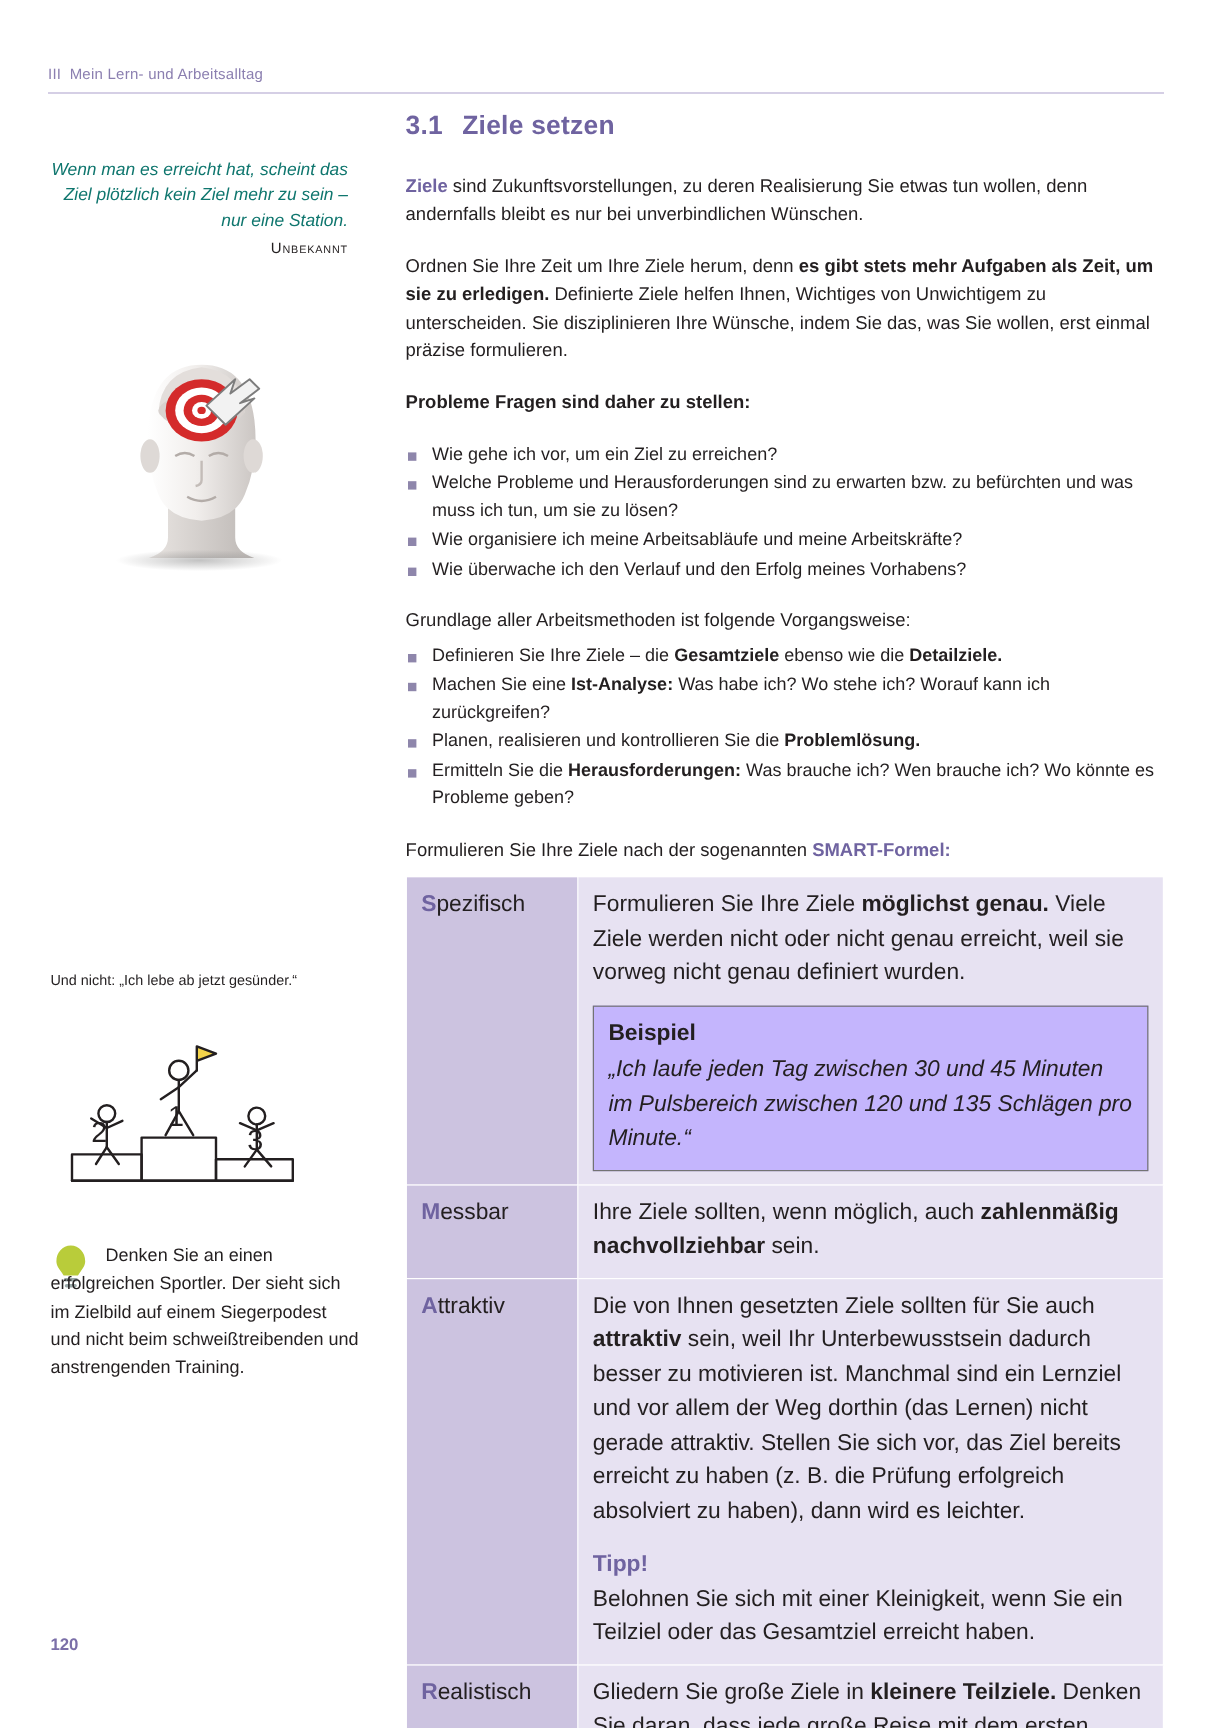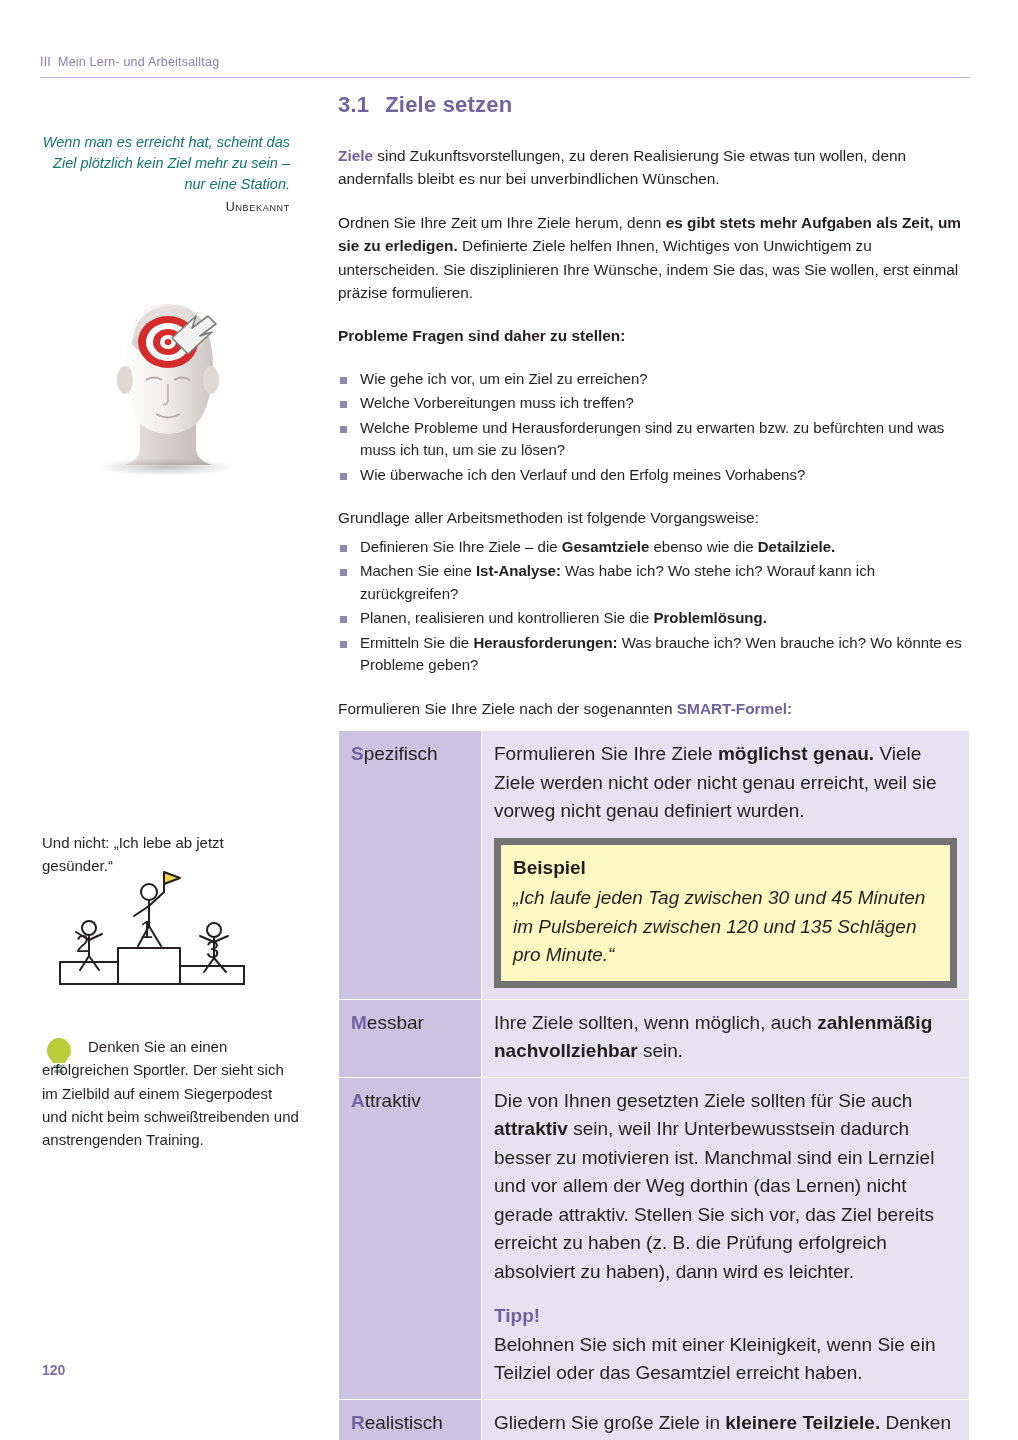--- a/index.html
+++ b/index.html
@@ -82,23 +82,22 @@
     height: 18px;
     border-radius: 50%;
     background: radial-gradient(ellipse at center, rgba(120,120,120,.45) 0%, rgba(255,255,255,0) 70%);
   }
 
   .margin-note2 {
     position: absolute;
     left: 42px;
     top: 808px;
     width: 252px;
-    font-size: 15px;
+    font-size: 12px;
     line-height: 1.5;
-    margin-top: 24px;
   }
   .podium-illu {
     position: absolute;
     left: 48px;
     top: 866px;
     width: 230px;
     height: 150px;
   }
   .bulb-note {
     position: absolute;
@@ -193,22 +192,22 @@
     background: #ccc3e0;
     color: #231f20;
     font-size: 15.2px;
   }
   td.k .cap { color: #6f63a0; font-weight: bold; }
   td.v {
     background: #e7e2f2;
   }
   .example-box {
     margin-top: 12px;
-    background: #fef9c3;
-    border: 7px solid #737373;
+    background: #c4b5fd;
+    border: 1px solid #737373;
     padding: 9px 12px 11px 12px;
   }
   .example-box .eh { font-weight: bold; margin-bottom: 2px; }
   .example-box .eq { font-style: italic; line-height: 1.5; }
   .tipp { color: #6f63a0; font-weight: bold; margin-top: 16px; }
 </style>
 </head>
 <body>
 
 <div class="page">
@@ -331,22 +330,22 @@
       <span class="accent">Ziele</span><span> sind Zukunftsvorstellungen, zu deren Realisierung Sie etwas tun wollen, denn andernfalls bleibt es nur bei unverbindlichen Wünschen.</span>
     </p>
 
     <p class="body">
       <span>Ordnen Sie Ihre Zeit um Ihre Ziele herum, denn </span><b>es gibt stets mehr Aufgaben als Zeit, um sie zu erledigen.</b><span> Definierte Ziele helfen Ihnen, Wichtiges von Unwichtigem zu unterscheiden. Sie disziplinieren Ihre Wünsche, indem Sie das, was Sie wollen, erst einmal präzise formulieren.</span>
     </p>
 
     <p class="body lead-q">Probleme Fragen sind daher zu stellen:</p>
     <ul class="sq">
       <li>Wie gehe ich vor, um ein Ziel zu erreichen?</li>
-      <li>Welche Vorbereitungen muss ich treffen?</li>
       <li>Welche Probleme und Herausforderungen sind zu erwarten bzw. zu befürchten und was muss ich tun, um sie zu lösen?</li>
+      <li>Wie organisiere ich meine Arbeitsabläufe und meine Arbeitskräfte?</li>
       <li>Wie überwache ich den Verlauf und den Erfolg meines Vorhabens?</li>
     </ul>
 
     <p class="body" style="margin-bottom:6px">Grundlage aller Arbeitsmethoden ist folgende Vorgangsweise:</p>
     <ul class="sq">
       <li>
         <span>Definieren Sie Ihre Ziele – die </span><b>Gesamtziele</b><span> ebenso wie die </span><b>Detailziele.</b>
       </li>
       <li>
         <span>Machen Sie eine </span><b>Ist-Analyse:</b><span> Was habe ich? Wo stehe ich? Worauf kann ich zurückgreifen?</span>

